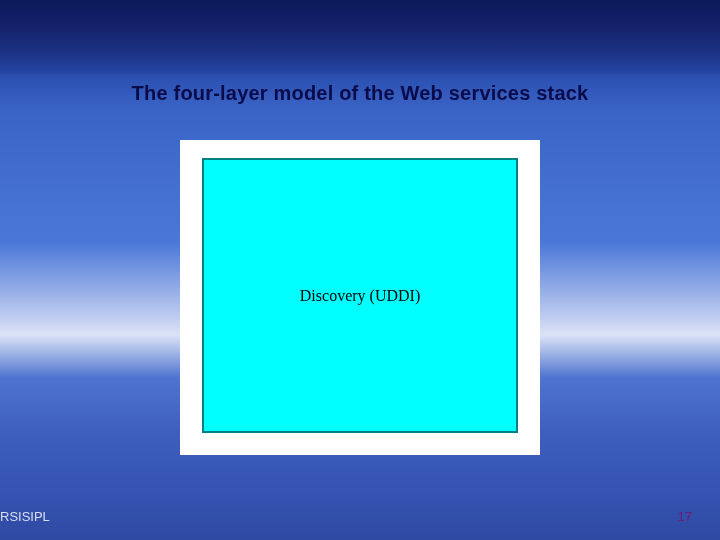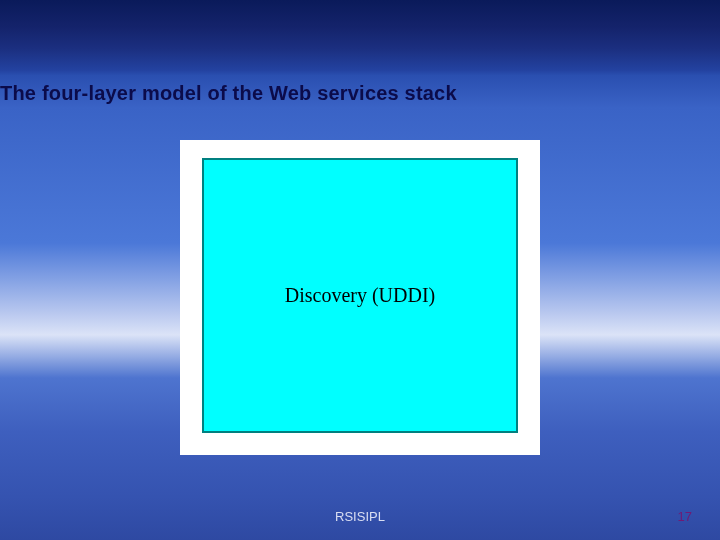--- a/index.html
+++ b/index.html
@@ -24,20 +24,21 @@
           #3e5fbe 80%,
           #3553b0 92%,
           #2e49a2 100%);
       position: relative;
     }
     .title {
       position: absolute;
       top: 82px;
       left: 0;
       width: 100%;
+      text-align: center;
       color: #0b0b4a;
       font-size: 20px;
       font-weight: bold;
       letter-spacing: 0.2px;
     }
     .figure-wrap {
       position: absolute;
       top: 140px;
       left: 180px;
       width: 360px;
@@ -54,29 +55,29 @@
       border: 2px solid #008080;
     }
     .layer {
       flex: 1 1 0;
       display: flex;
       align-items: center;
       justify-content: center;
       border-top: 2px solid #008080;
       color: #000;
       font-family: "Times New Roman", Times, serif;
-      font-size: 20px;
+      font-size: 16px;
     }
     .layer:first-child { border-top: none; }
     .footer-name {
       position: absolute;
       bottom: 16px;
       left: 0;
       width: 100%;
-      text-align: center;
+      text-align: left;
       color: #d9def2;
       font-size: 13px;
     }
     .page-num {
       position: absolute;
       bottom: 16px;
       right: 28px;
       color: #701a75;
       font-size: 13px;
     }

